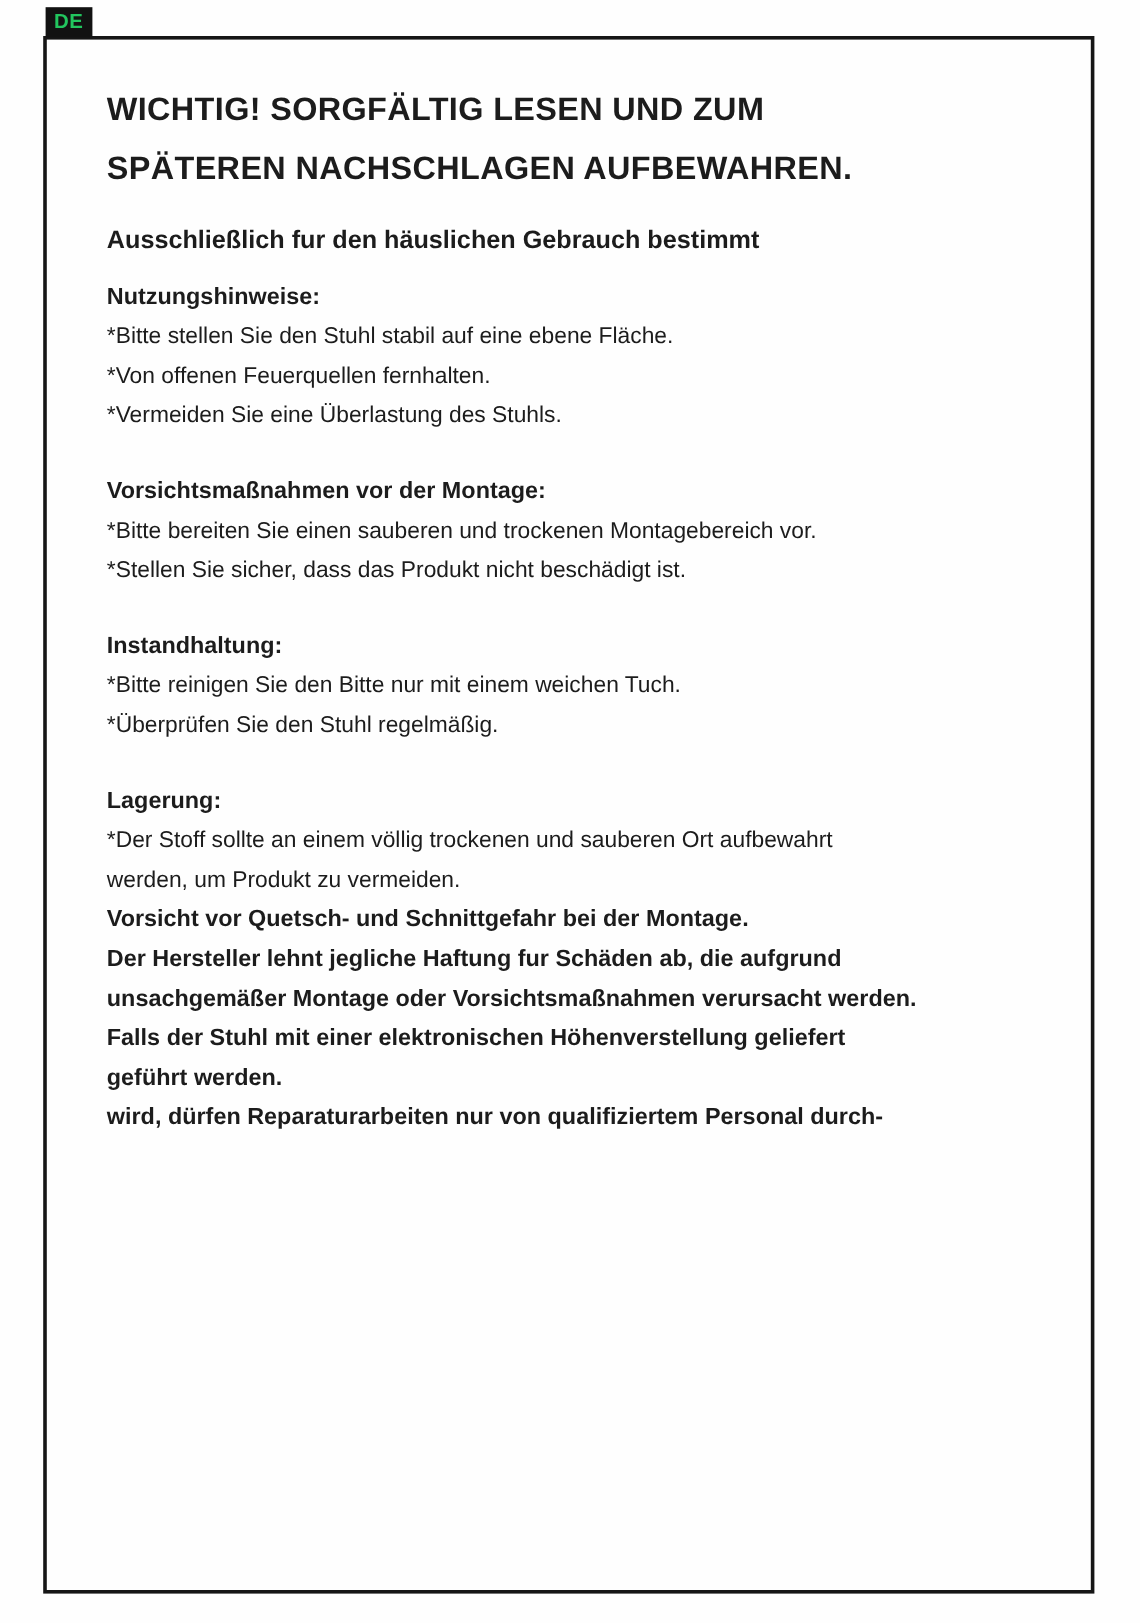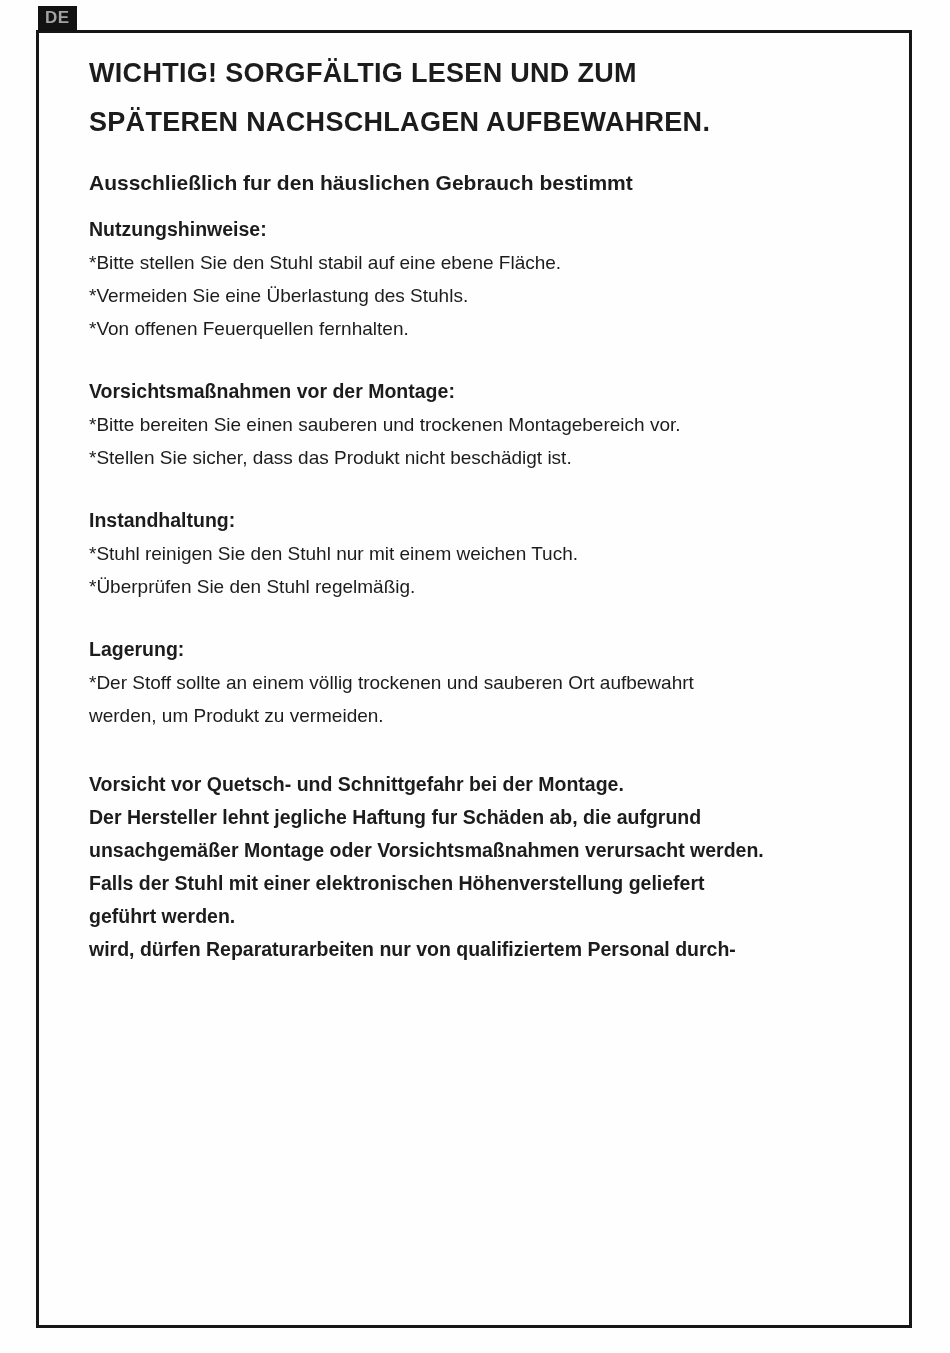--- a/index.html
+++ b/index.html
@@ -14,39 +14,39 @@
     background: #fefefe;
     font-family: "Liberation Sans", "DejaVu Sans", sans-serif;
     color: #1c1c1c;
     overflow: hidden;
   }
   .lang-badge {
     position: absolute;
     left: 38px;
     top: 6px;
     background: #121212;
-    color: #a3a3a3;
+    color: #22c55e;
     font-weight: 700;
     font-size: 17px;
     line-height: 22px;
     padding: 1px 7px 2px 7px;
     letter-spacing: 0.5px;
     z-index: 2;
   }
   .frame {
     position: absolute;
     left: 36px;
     top: 30px;
     width: 876px;
     height: 1298px;
     border: 3px solid #161616;
     box-sizing: border-box;
   }
   .content {
-    padding: 16px 42px 0 50px;
+    padding: 34px 42px 0 50px;
   }
   .title {
     font-size: 27px;
     font-weight: 700;
     line-height: 49px;
     letter-spacing: 0.3px;
     margin: 0;
   }
   .subtitle {
     font-size: 21px;
@@ -61,21 +61,20 @@
     font-size: 19.5px;
     font-weight: 700;
     line-height: 33px;
   }
   .line {
     font-size: 19px;
     line-height: 33px;
     white-space: nowrap;
   }
   .warning {
-    margin-top: 36px;
   }
   .warning .line {
     font-weight: 700;
     font-size: 19.5px;
   }
 </style>
 </head>
 <body>
 
 <div class="page">
@@ -88,33 +87,33 @@
       <h1 class="title">
         <div>WICHTIG! SORGFÄLTIG LESEN UND ZUM</div>
         <div>SPÄTEREN NACHSCHLAGEN AUFBEWAHREN.</div>
       </h1>
 
       <div class="subtitle">Ausschließlich fur den häuslichen Gebrauch bestimmt</div>
 
       <div class="section">
         <div class="section-heading">Nutzungshinweise:</div>
         <div class="line">*Bitte stellen Sie den Stuhl stabil auf eine ebene Fläche.</div>
+        <div class="line">*Von offenen Feuerquellen fernhalten.</div>
         <div class="line">*Vermeiden Sie eine Überlastung des Stuhls.</div>
-        <div class="line">*Von offenen Feuerquellen fernhalten.</div>
       </div>
 
       <div class="section">
         <div class="section-heading">Vorsichtsmaßnahmen vor der Montage:</div>
         <div class="line">*Bitte bereiten Sie einen sauberen und trockenen Montagebereich vor.</div>
         <div class="line">*Stellen Sie sicher, dass das Produkt nicht beschädigt ist.</div>
       </div>
 
       <div class="section">
         <div class="section-heading">Instandhaltung:</div>
-        <div class="line">*Stuhl reinigen Sie den Stuhl nur mit einem weichen Tuch.</div>
+        <div class="line">*Bitte reinigen Sie den Bitte nur mit einem weichen Tuch.</div>
         <div class="line">*Überprüfen Sie den Stuhl regelmäßig.</div>
       </div>
 
       <div class="section">
         <div class="section-heading">Lagerung:</div>
         <div class="line">*Der Stoff sollte an einem völlig trockenen und sauberen Ort aufbewahrt</div>
         <div class="line">werden, um Produkt zu vermeiden.</div>
       </div>
 
       <div class="warning">

